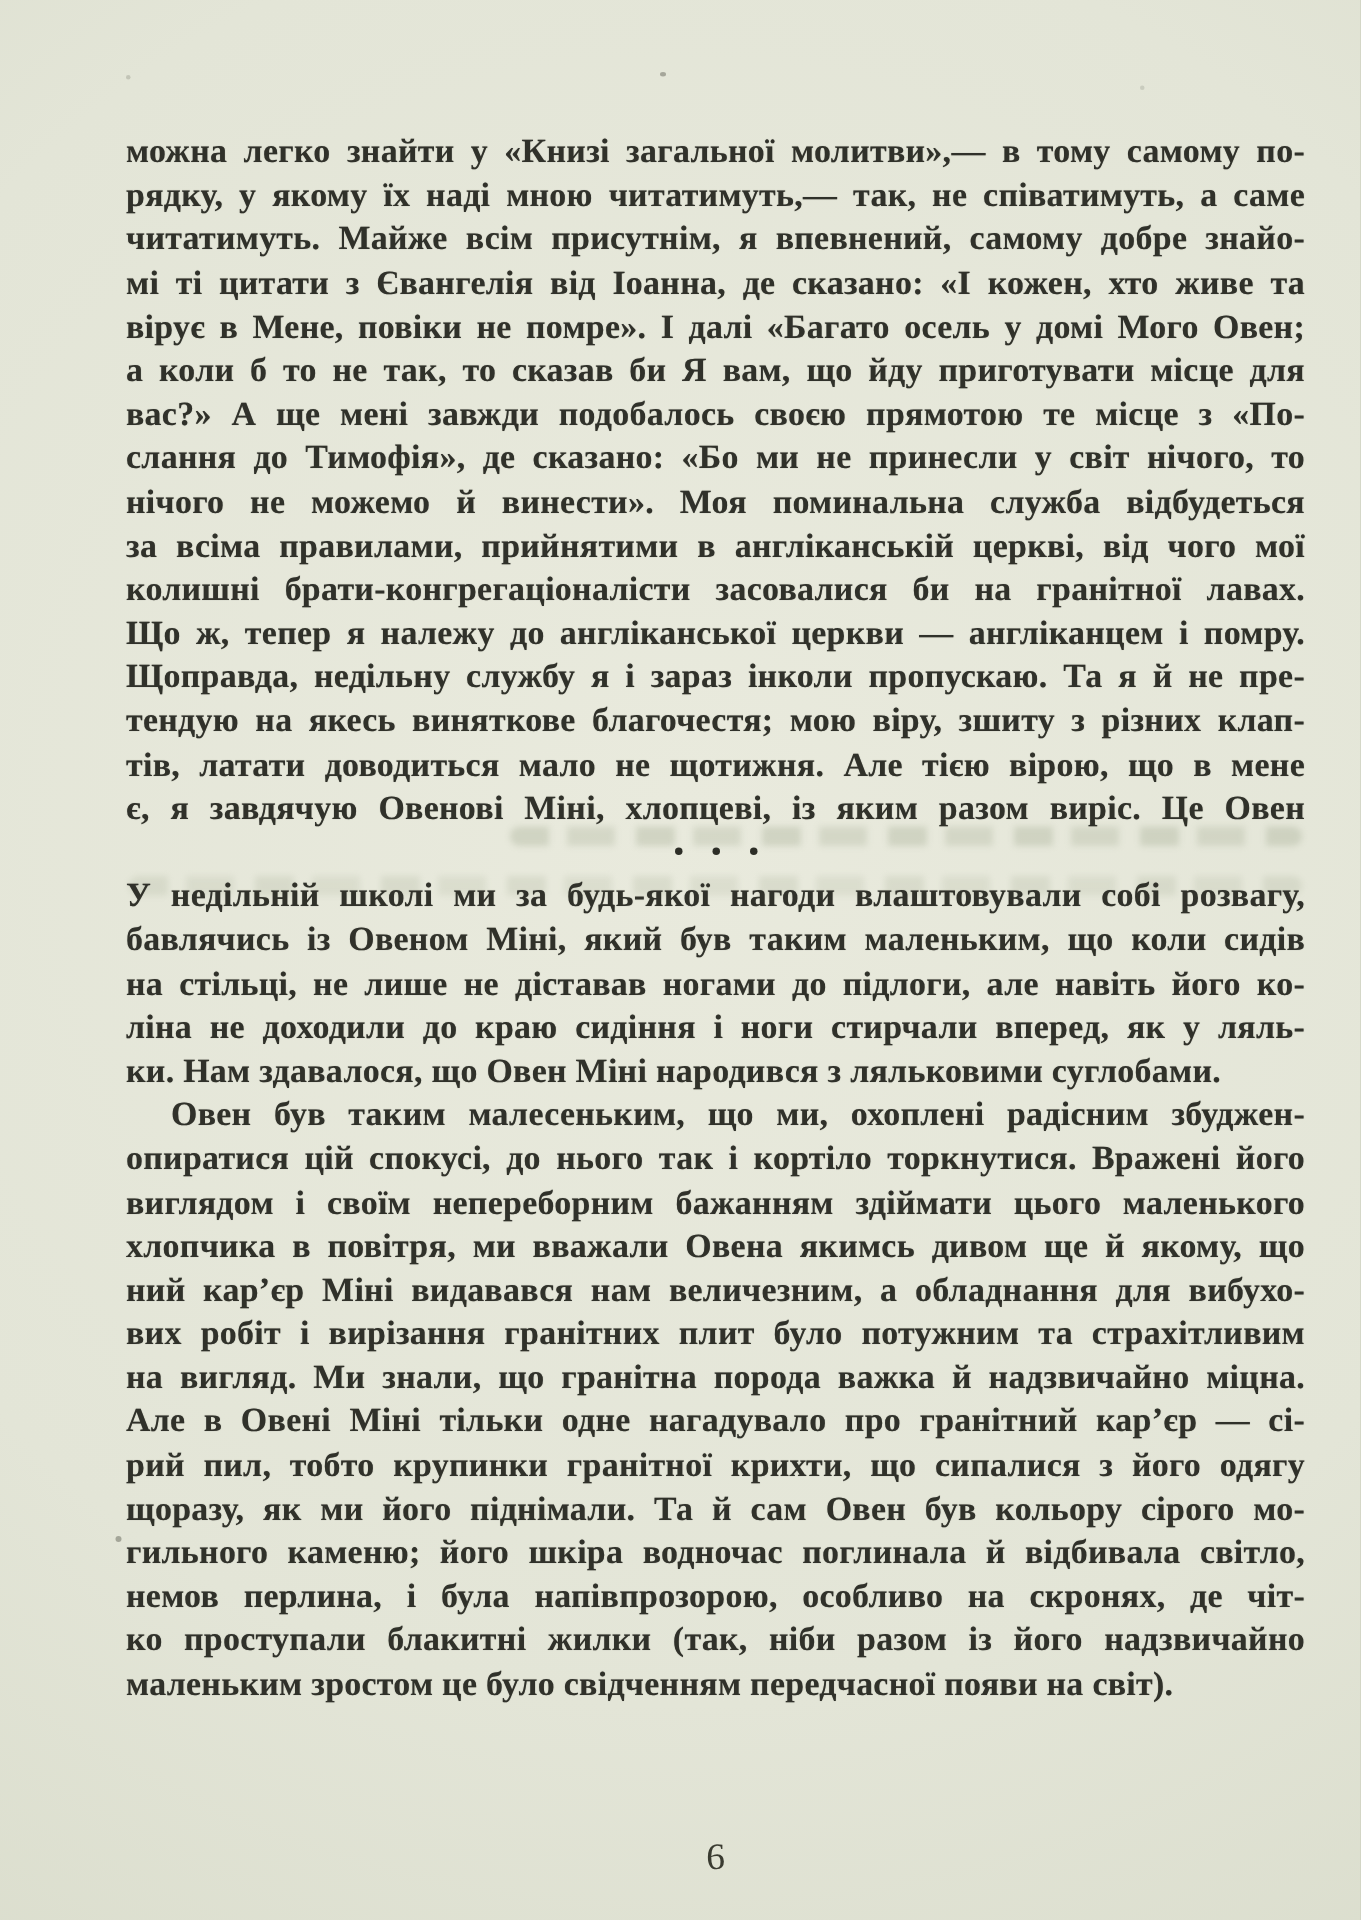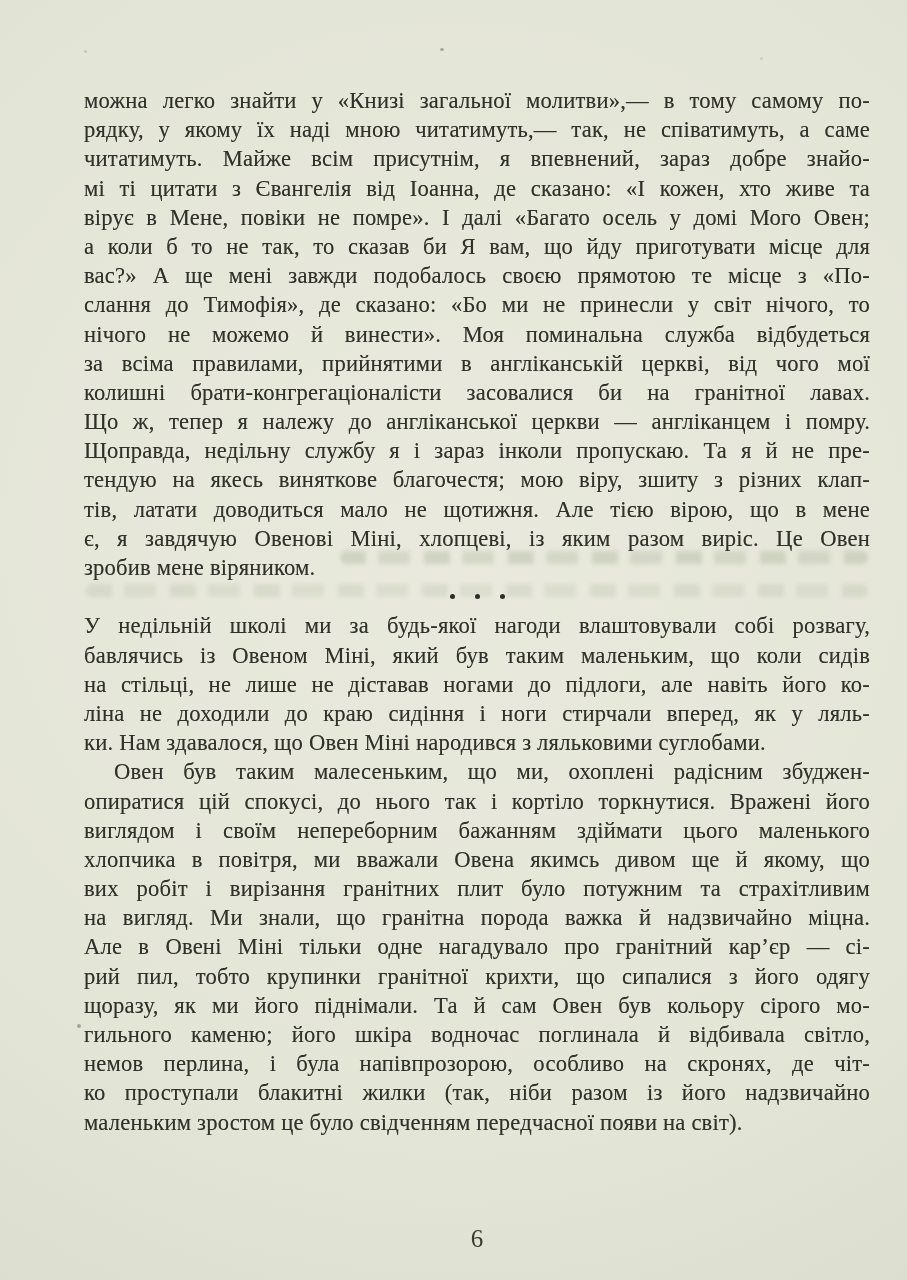--- a/index.html
+++ b/index.html
@@ -20,20 +20,21 @@
   .para{margin:0;padding:0;}
   .line{
     height:29.2px;
     line-height:29.2px;
     font-size:22.6px;
     letter-spacing:0.2px;
     text-align:justify;
     text-align-last:justify;
     color:#30312a;
     text-shadow:0 0 0.6px rgba(48,49,42,0.45);
+    font-weight:bold;
   }
   .line.lastline{text-align-last:left;}
   .line.indentfirst{text-indent:30px;}
   .separator{
     height:29.2px;
     display:flex;align-items:center;justify-content:center;
     gap:20px;
   }
   .separator .dot{
     width:5px;height:5px;border-radius:50%;
@@ -79,35 +80,34 @@
   <div class="speck s4"></div>
 
   <div class="ghost g1"></div>
   <div class="ghost g2"></div>
 
   <div class="textblock">
 
     <div class="para">
         <div class="line">можна легко знайти у «Книзі загальної молитви»,— в тому самому по-</div>
         <div class="line">рядку, у якому їх наді мною читатимуть,— так, не співатимуть, а саме</div>
-        <div class="line">читатимуть. Майже всім присутнім, я впевнений, зараз добре знайо-</div>
+        <div class="line">читатимуть. Майже всім присутнім, я впевнений, самому добре знайо-</div>
         <div class="line">мі ті цитати з Євангелія від Іоанна, де сказано: «І кожен, хто живе та</div>
         <div class="line">вірує в Мене, повіки не помре». І далі «Багато осель у домі Мого Овен;</div>
         <div class="line">а коли б то не так, то сказав би Я вам, що йду приготувати місце для</div>
         <div class="line">вас?» А ще мені завжди подобалось своєю прямотою те місце з «По-</div>
         <div class="line">слання до Тимофія», де сказано: «Бо ми не принесли у світ нічого, то</div>
         <div class="line">нічого не можемо й винести». Моя поминальна служба відбудеться</div>
         <div class="line">за всіма правилами, прийнятими в англіканській церкві, від чого мої</div>
         <div class="line">колишні брати-конгрегаціоналісти засовалися би на гранітної лавах.</div>
         <div class="line">Що ж, тепер я належу до англіканської церкви — англіканцем і помру.</div>
         <div class="line">Щоправда, недільну службу я і зараз інколи пропускаю. Та я й не пре-</div>
         <div class="line">тендую на якесь виняткове благочестя; мою віру, зшиту з різних клап-</div>
         <div class="line">тів, латати доводиться мало не щотижня. Але тією вірою, що в мене</div>
         <div class="line">є, я завдячую Овенові Міні, хлопцеві, із яким разом виріс. Це Овен</div>
-        <div class="line lastline">зробив мене віряником.</div>
       </div>
 
     <div class="separator">
       <span class="dot"></span>
       <span class="dot"></span>
       <span class="dot"></span>
     </div>
 
     <div class="para">
         <div class="line">У недільній школі ми за будь-якої нагоди влаштовували собі розвагу,</div>
@@ -115,20 +115,21 @@
         <div class="line">на стільці, не лише не діставав ногами до підлоги, але навіть його ко-</div>
         <div class="line">ліна не доходили до краю сидіння і ноги стирчали вперед, як у ляль-</div>
         <div class="line lastline">ки. Нам здавалося, що Овен Міні народився з ляльковими суглобами.</div>
       </div>
 
     <div class="para">
         <div class="line indentfirst">Овен був таким малесеньким, що ми, охоплені радісним збуджен-</div>
         <div class="line">опиратися цій спокусі, до нього так і кортіло торкнутися. Вражені його</div>
         <div class="line">виглядом і своїм непереборним бажанням здіймати цього маленького</div>
         <div class="line">хлопчика в повітря, ми вважали Овена якимсь дивом ще й якому, що</div>
+        <div class="line">ний кар’єр Міні видавався нам величезним, а обладнання для вибухо-</div>
         <div class="line">вих робіт і вирізання гранітних плит було потужним та страхітливим</div>
         <div class="line">на вигляд. Ми знали, що гранітна порода важка й надзвичайно міцна.</div>
         <div class="line">Але в Овені Міні тільки одне нагадувало про гранітний кар’єр — сі-</div>
         <div class="line">рий пил, тобто крупинки гранітної крихти, що сипалися з його одягу</div>
         <div class="line">щоразу, як ми його піднімали. Та й сам Овен був кольору сірого мо-</div>
         <div class="line">гильного каменю; його шкіра водночас поглинала й відбивала світло,</div>
         <div class="line">немов перлина, і була напівпрозорою, особливо на скронях, де чіт-</div>
         <div class="line">ко проступали блакитні жилки (так, ніби разом із його надзвичайно</div>
         <div class="line lastline">маленьким зростом це було свідченням передчасної появи на світ).</div>
       </div>

